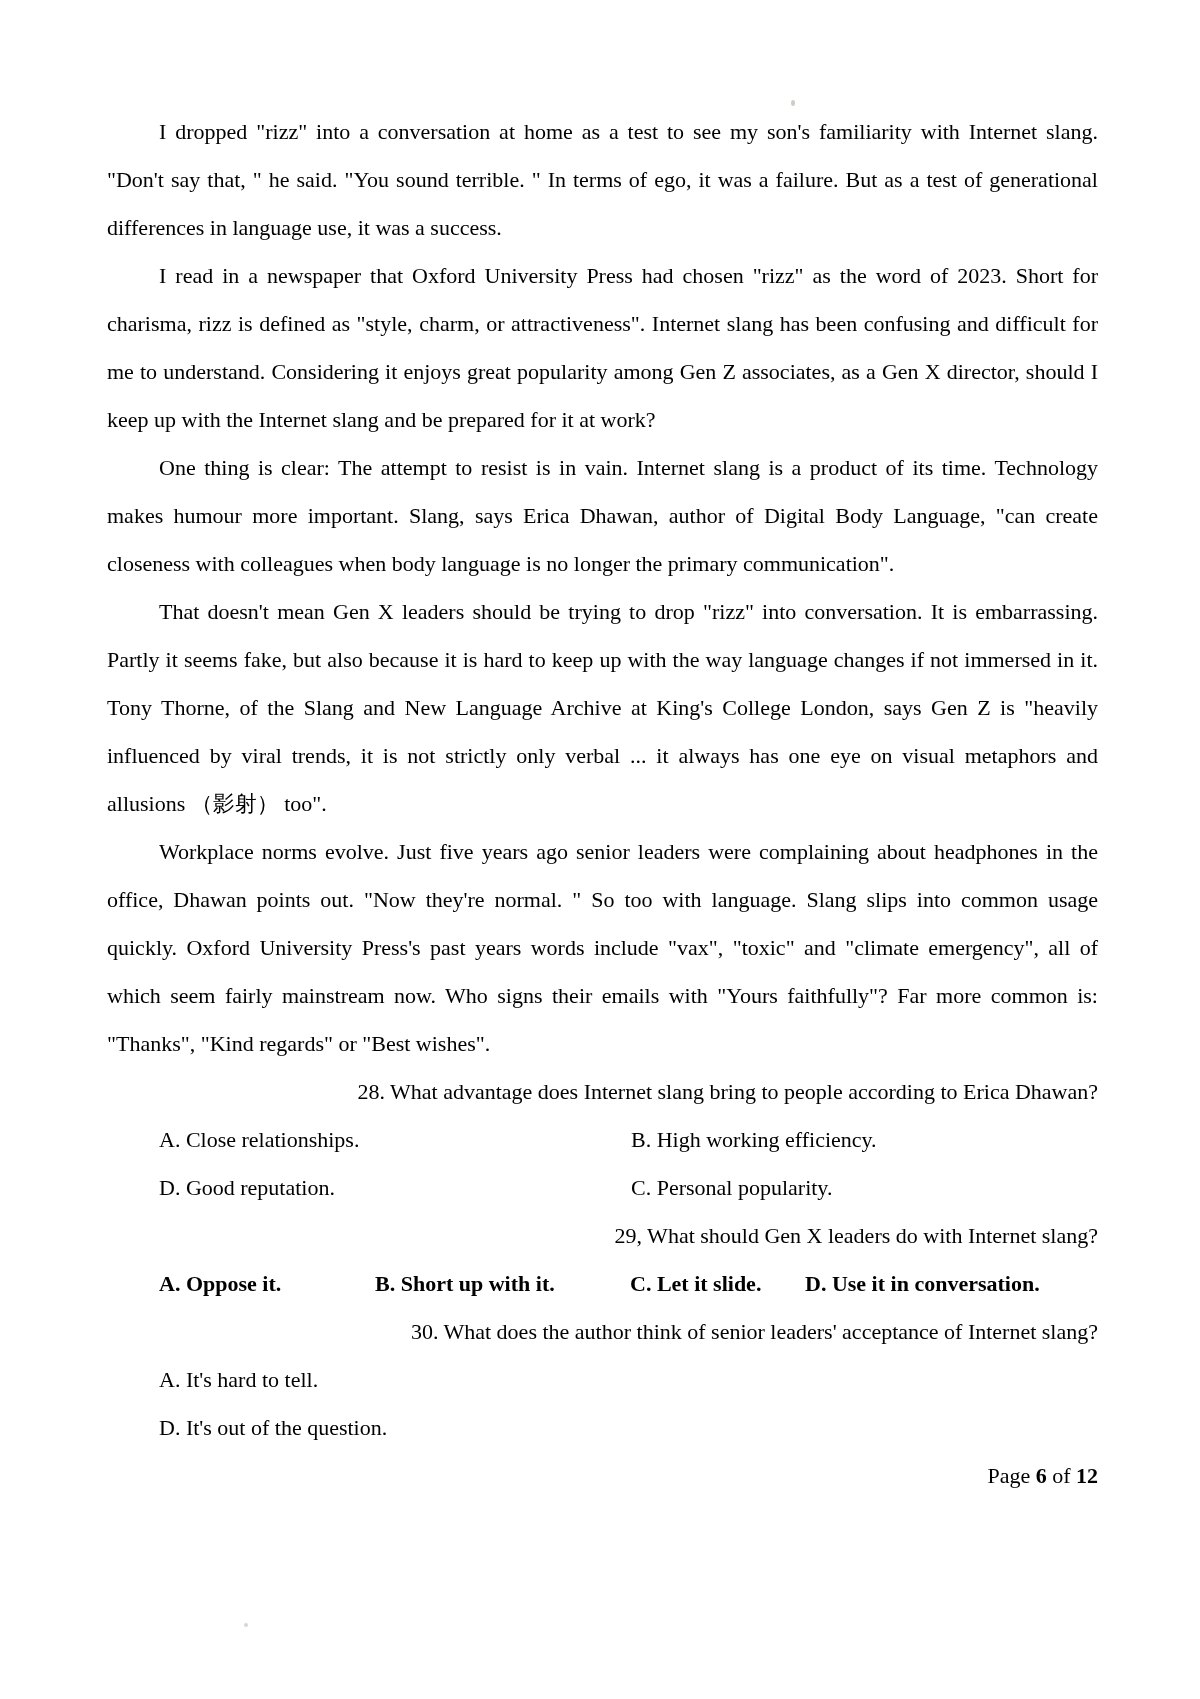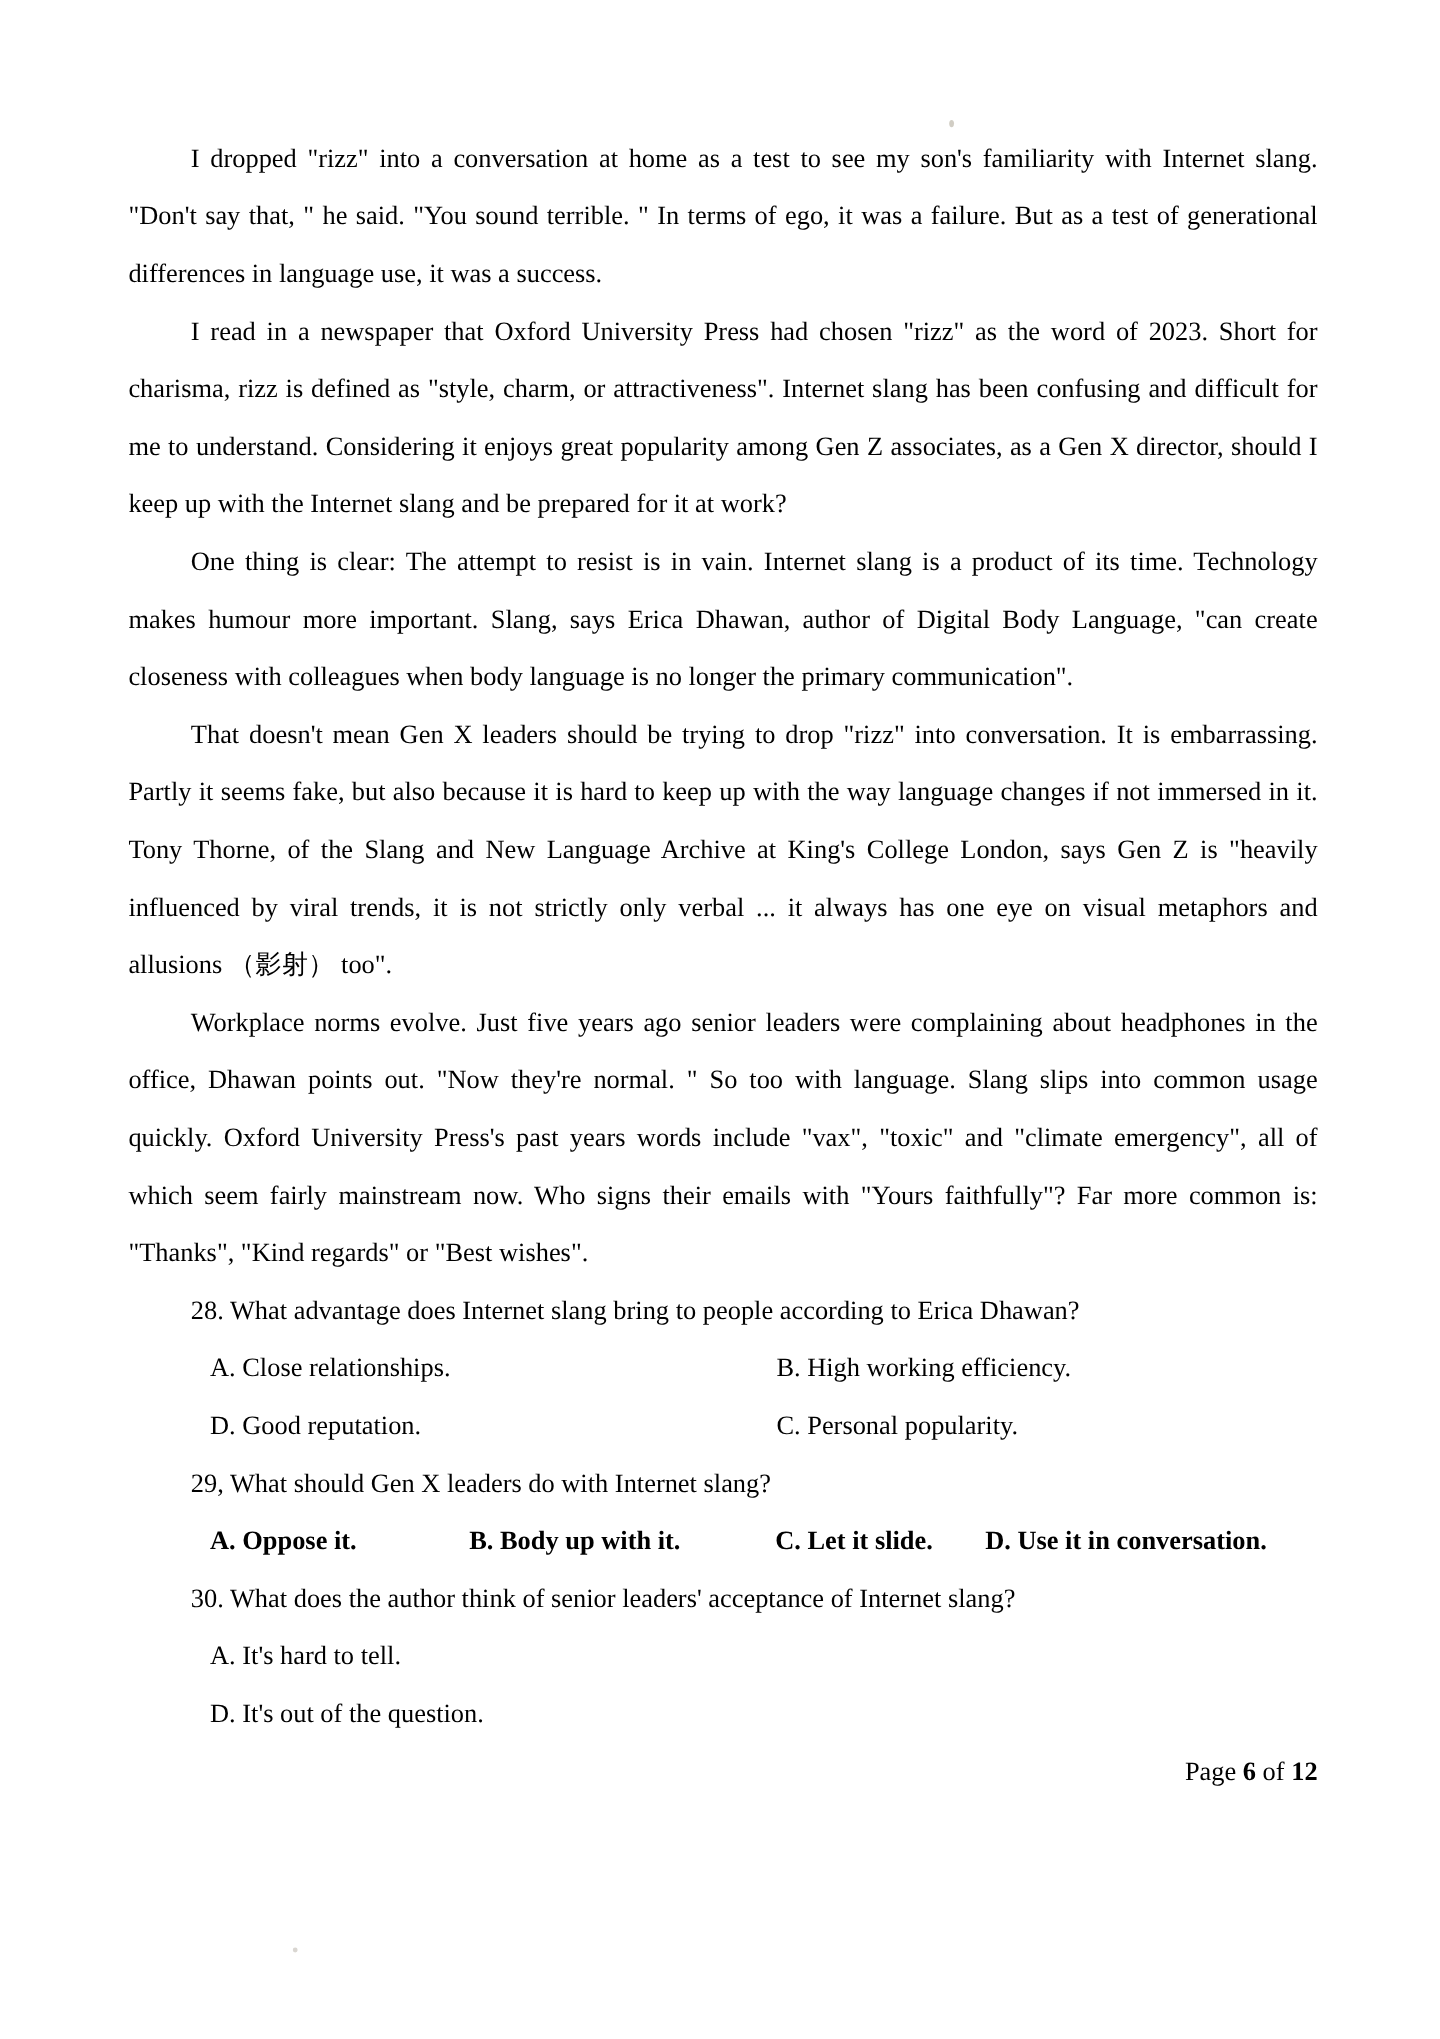--- a/index.html
+++ b/index.html
@@ -21,28 +21,29 @@
     width: 991px;
   }
   .body-para {
     margin: 0;
     text-align: justify;
     text-indent: 52px;
   }
   .q-stem {
     margin: 0;
     padding-left: 52px;
+    text-align: right;
   }
   .opt-row {
     display: grid;
     padding-left: 52px;
   }
   .opt-row.two-col { grid-template-columns: 472px 1fr; }
   .opt-row.four-col { grid-template-columns: 216px 255px 175px 1fr; font-weight: bold; }
-  .opt { white-space: nowrap; margin-left: 16px; }
+  .opt { white-space: nowrap; }
   .footer { text-align: right; margin: 0; }
   .footer b { font-weight: bold; }
   .artifact { position: absolute; border-radius: 50%; }
   .artifact.a1 { left: 791px; top: 100px; width: 4px; height: 6px; background: #b3ab9d; opacity: 0.6; }
   .artifact.a2 { left: 244px; top: 1623px; width: 4px; height: 4px; background: #c9c5bd; opacity: 0.7; }
 </style>
 </head>
 <body>
 
 <div class="page">
@@ -60,21 +61,21 @@
           <div class="opt">A. Close relationships.</div>
           <div class="opt">B. High working efficiency.</div>
         </div>
         <div class="opt-row two-col">
           <div class="opt">D. Good reputation.</div>
           <div class="opt">C. Personal popularity.</div>
         </div>
         <div class="q-stem">29, What should Gen X leaders do with Internet slang?</div>
         <div class="opt-row four-col">
           <div class="opt">A. Oppose it.</div>
-          <div class="opt">B. Body up with it.</div>
+          <div class="opt">B. Short up with it.</div>
           <div class="opt">C. Let it slide.</div>
           <div class="opt">D. Use it in conversation.</div>
         </div>
         <div class="q-stem">30. What does the author think of senior leaders' acceptance of Internet slang?</div>
         <div class="opt-row two-col">
           <div class="opt">A. It's hard to tell.</div>
         </div>
         <div class="opt-row two-col">
           <div class="opt">D. It's out of the question.</div>
         </div>

